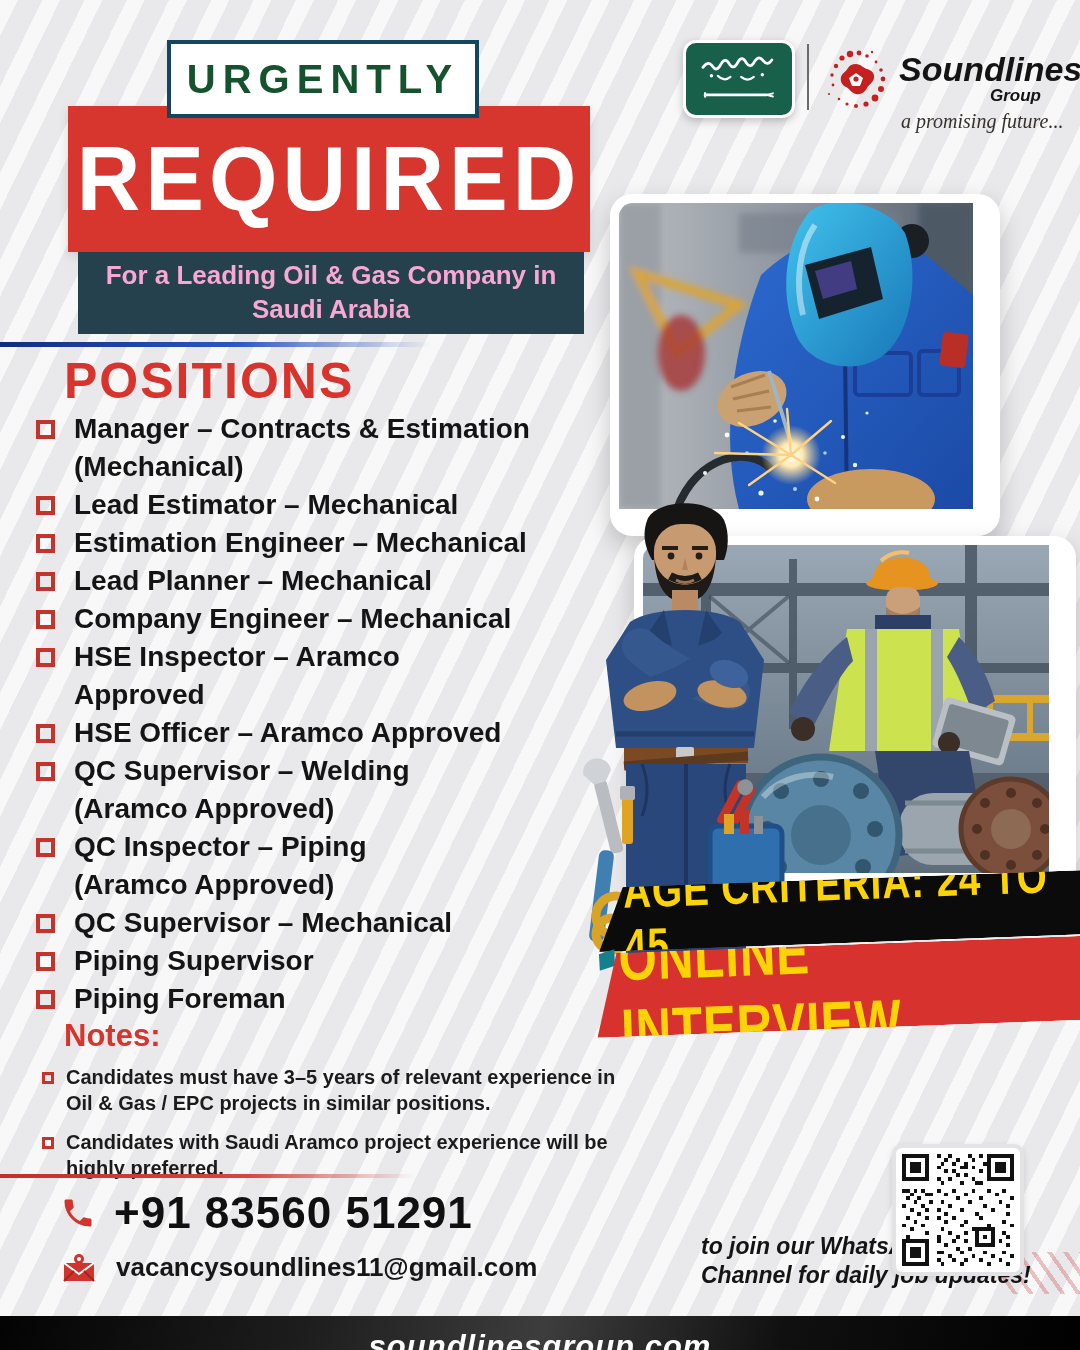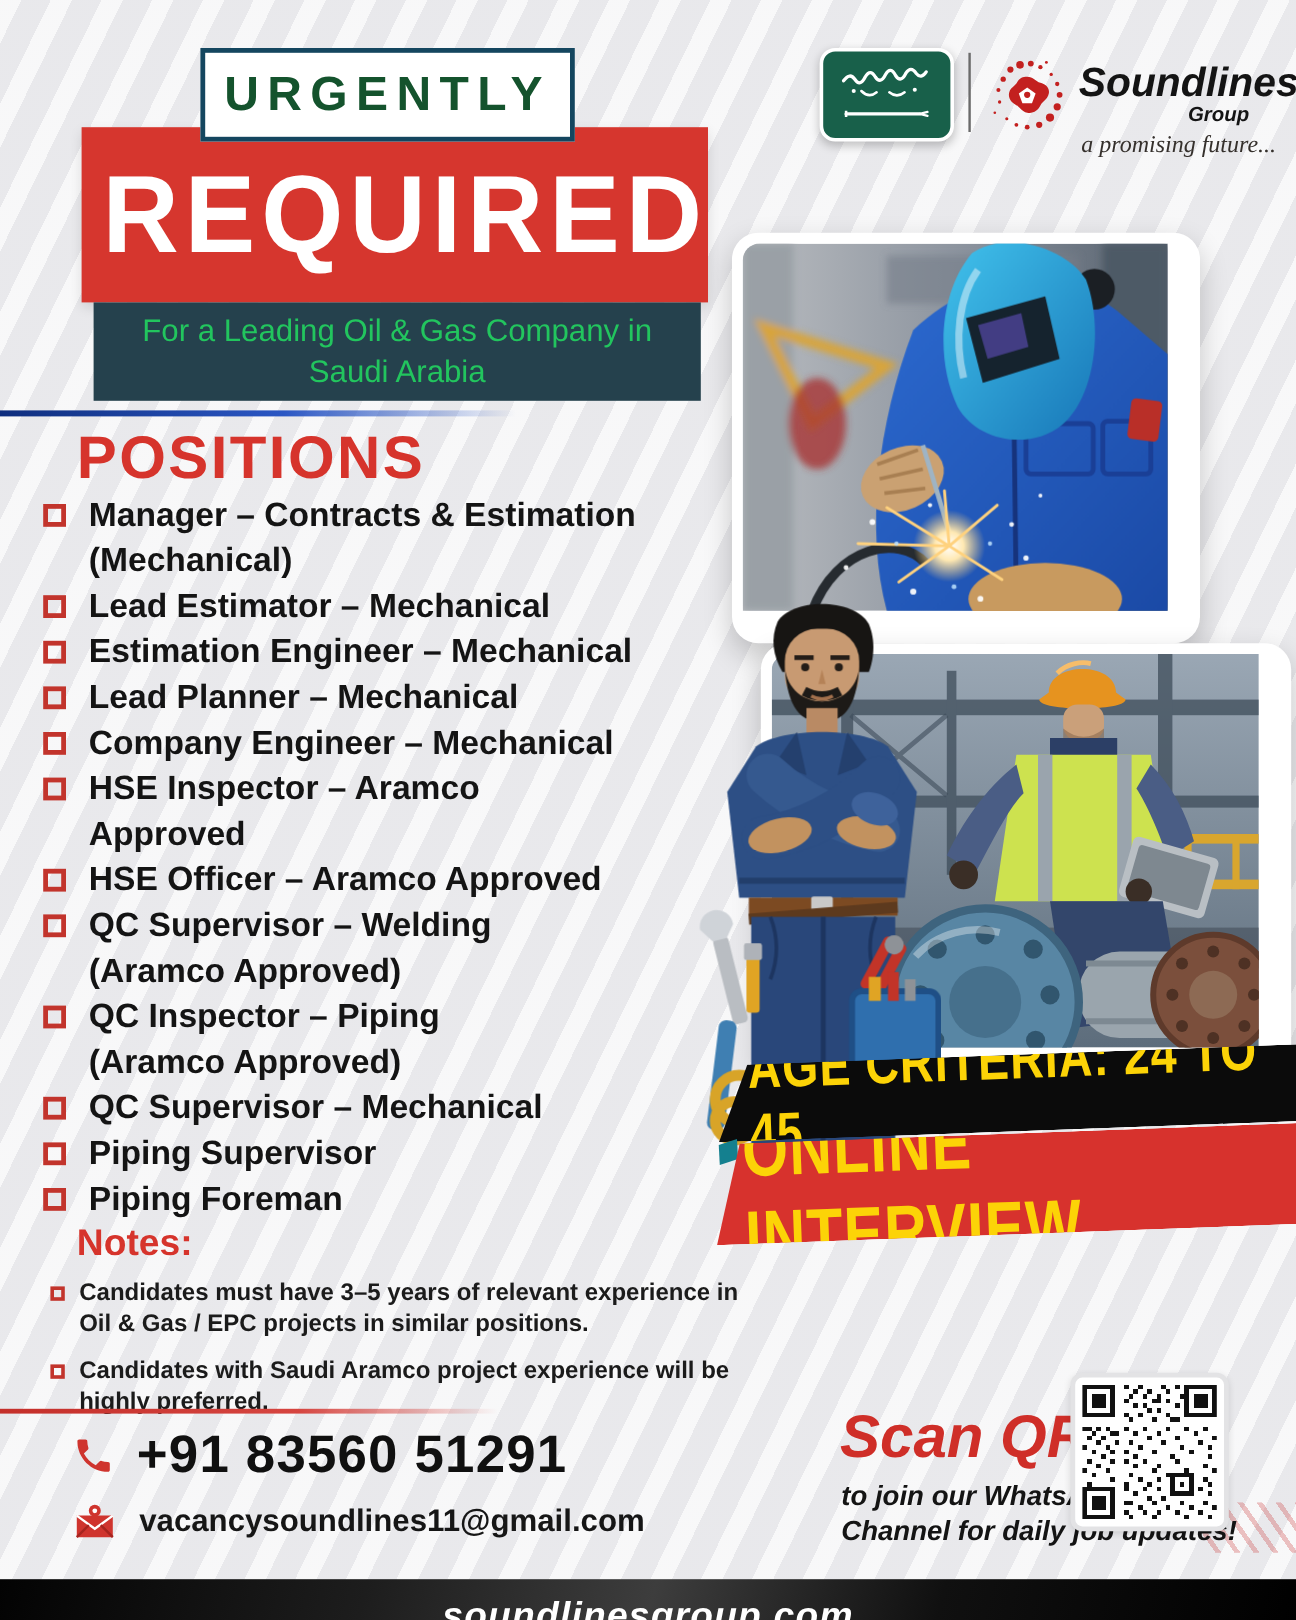--- a/index.html
+++ b/index.html
@@ -11,25 +11,25 @@
     font-family:"Liberation Sans","DejaVu Sans",sans-serif;
   }
   .abs{position:absolute;}
   .pre{white-space:pre-line;}
 
   
   .urgently-box{left:167px;top:40px;width:304px;height:70px;background:#ffffff;
     border:4px solid #14465f;z-index:6;display:flex;align-items:center;justify-content:center;}
   .urgently-box span{font-size:40px;font-weight:700;letter-spacing:7px;color:#14532d;}
   .required-box{left:68px;top:106px;width:522px;height:146px;background:#d6362e;z-index:5;
-    display:flex;align-items:center;justify-content:flex-end;box-shadow:0 4px 10px rgba(0,0,0,.12);}
+    display:flex;align-items:center;justify-content:center;box-shadow:0 4px 10px rgba(0,0,0,.12);}
   .required-box span{font-size:88px;font-weight:800;color:#fff;letter-spacing:5px;transform:scaleY(1.04);}
   .subtitle-box{left:78px;top:252px;width:506px;height:82px;background:#25414d;z-index:5;
     display:flex;align-items:center;justify-content:center;text-align:center;}
-  .subtitle-box span{font-size:26px;font-weight:400;color:#22c55e;line-height:1.3;}
+  .subtitle-box span{font-size:26px;font-weight:700;color:#f9a8d4;line-height:1.3;}
   .blue-line{left:0;top:342px;width:430px;height:5px;z-index:1;
     background:linear-gradient(90deg,#0f2e7e 0%,#2b57c4 55%,rgba(43,87,196,0) 100%);}
 
   
   .flag-card{left:683px;top:40px;width:106px;height:72px;background:#18604a;border:3px solid #fff;
     border-radius:13px;box-shadow:0 3px 8px rgba(0,0,0,.22);z-index:2;}
   .brand-divider{left:807px;top:44px;width:2px;height:66px;background:#6b6b6b;z-index:2;}
   .brand-logo{left:820px;top:44px;width:72px;height:72px;z-index:2;}
   .brand-name{left:899px;top:50px;font-size:34px;font-weight:800;font-style:italic;color:#141414;z-index:2;}
   .brand-group{left:990px;top:86px;font-size:17px;font-weight:700;font-style:italic;color:#141414;z-index:2;}
@@ -452,21 +452,20 @@
     <svg width="34" height="30" viewBox="0 0 34 30">
       <circle cx="17" cy="6" r="5" fill="#cf342e"></circle>
         <circle cx="17" cy="6" r="2" fill="#fff"></circle>
       <path d="M2 10 h30 v18 H2 Z" fill="#cf342e"></path>
       <path d="M2 10 L17 21 L32 10" fill="none" stroke="#fff" stroke-width="2"></path>
       <path d="M2 28 L12 18 M32 28 L22 18" stroke="#a7241f" stroke-width="2"></path>
     </svg>
     <span class="adr">vacancysoundlines11@gmail.com</span>
   </div>
 
-  <div class="abs scanqr-title">Scan QR</div>
   <div class="abs scanqr-caption pre">to join our WhatsApp
 Channel for daily job updates!</div>
   <div class="abs qr-card">
     <svg width="100%" height="100%" viewBox="0 0 29 29" shape-rendering="crispEdges">
       <g fill="#111">
         <rect x="0" y="0" width="7" height="7"></rect>
           <rect x="22" y="0" width="7" height="7"></rect>
           <rect x="0" y="22" width="7" height="7"></rect>
       </g>
       <g fill="#fff">

